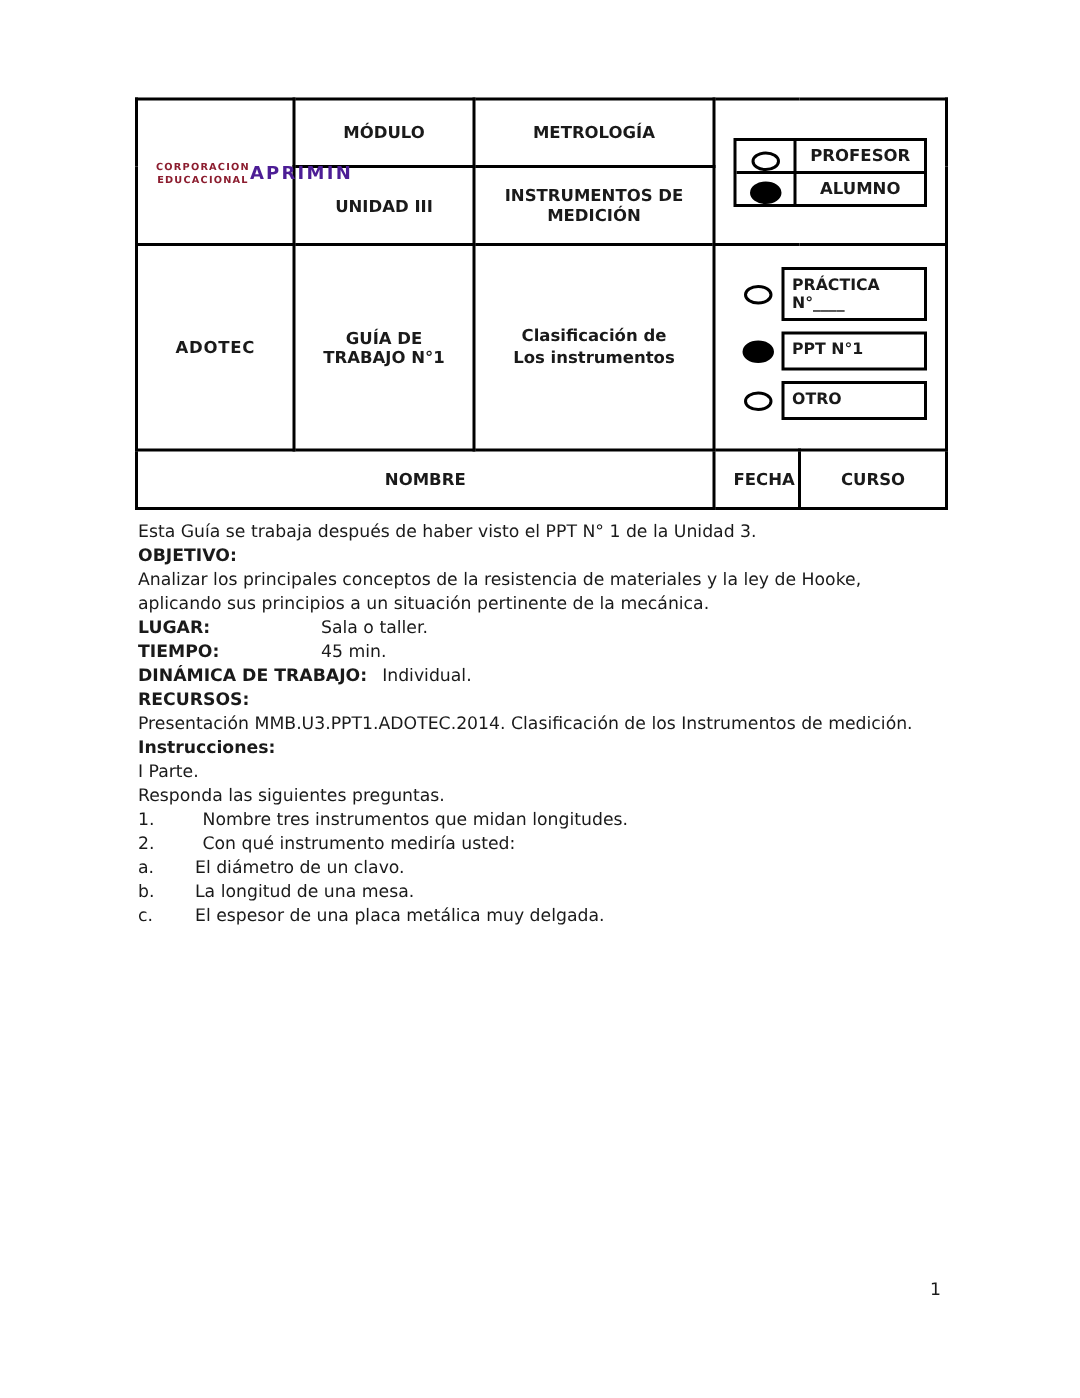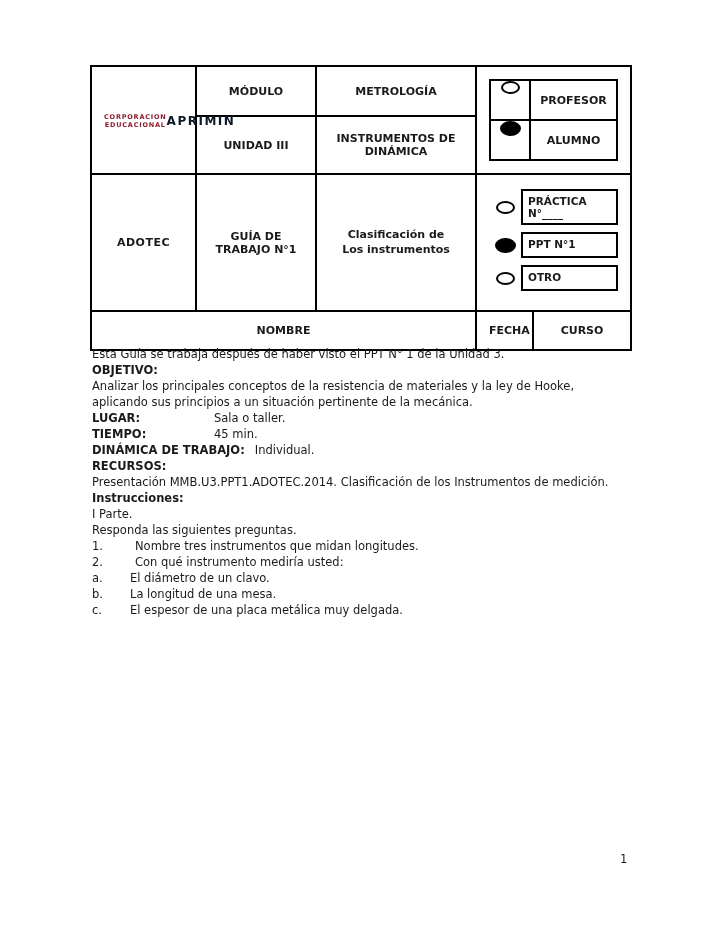--- a/index.html
+++ b/index.html
@@ -26,24 +26,24 @@
   td.cbx-bot-cell{vertical-align:top;padding:5px 5px 4px 4px;}
   
   .logo{display:flex;flex-direction:row;align-items:center;}
   .logo-dots{
     width:78px;height:40px;
     background-image:radial-gradient(#962436 1.3px, rgba(0,0,0,0) 1.6px);
     background-size:6px 6px;
     clip-path:polygon(0% 100%,8% 55%,38% 0%,58% 52%,72% 18%,100% 100%);
   }
   .logo-corp{font-size:6.5px;line-height:1.25;color:#8c1d2f;font-weight:bold;letter-spacing:.8px;margin-top:2px;}
-  .logo-brand{font-size:12px;font-weight:bold;color:#0f172a;letter-spacing:1.5px;margin-top:1px;}
+  .logo-brand{font-size:12px;font-weight:bold;color:#4c1d95;letter-spacing:1.5px;margin-top:1px;}
   
   .cbx-box{border:2px solid #000;}
-  .cbx-row{display:flex;align-items:flex-start;height:38px;}
+  .cbx-row{display:flex;align-items:flex-end;height:20px;}
   .cbx-row + .cbx-row{border-top:2px solid #000;}
   .cbx-circle-col{width:38px;display:flex;justify-content:center;align-items:center;flex:0 0 38px;}
   .cbx-label{flex:1;border-left:2px solid #000;align-self:stretch;display:flex;align-items:center;justify-content:center;font-weight:bold;font-size:11px;}
   .opt-row{display:flex;align-items:center;margin:2px 0 7px 0;}
   .opt-circle-col{width:32px;flex:0 0 32px;display:flex;justify-content:center;}
   .opt-label{flex:1;border:2px solid #000;padding:4px 5px;text-align:left;font-weight:bold;font-size:10.5px;min-height:14px;}
   .circ{width:19px;height:13px;border:2px solid #000;border-radius:50%;display:inline-block;background:#fff;box-sizing:border-box;}
   .circ.filled{background:#000;border-color:#000;width:21px;height:15px;}
   
   .doc-body{position:absolute;left:92px;top:346px;width:540px;font-size:11.5px;line-height:16px;}
@@ -111,21 +111,21 @@
             <span class="cbx-circle-col">
                   <span class="circ filled"></span>
                 </span>
             <span class="cbx-label">ALUMNO</span>
           </div>
         </div>
       </td>
     </tr>
     <tr style="height:33px">
       <td>UNIDAD III</td>
-      <td>INSTRUMENTOS DE DINÁMICA</td>
+      <td>INSTRUMENTOS DE MEDICIÓN</td>
     </tr>
     <tr style="height:120px">
       <td class="adotec-cell">ADOTEC</td>
       <td class="guia-cell">GUÍA DE TRABAJO N°1</td>
       <td class="clasif-cell">
         <div>Clasificación de Los instrumentos</div>
       </td>
       <td class="cbx-bot-cell" colspan="2">
         <div class="opt-row">
           <span class="opt-circle-col">

